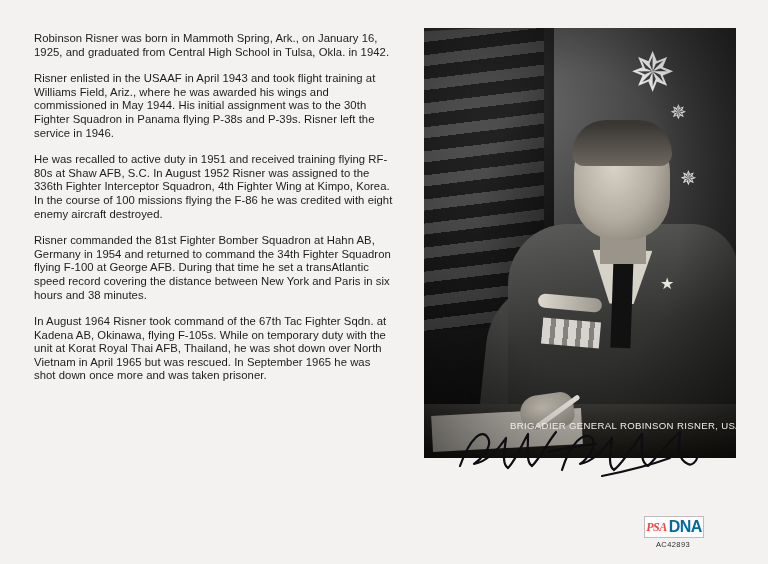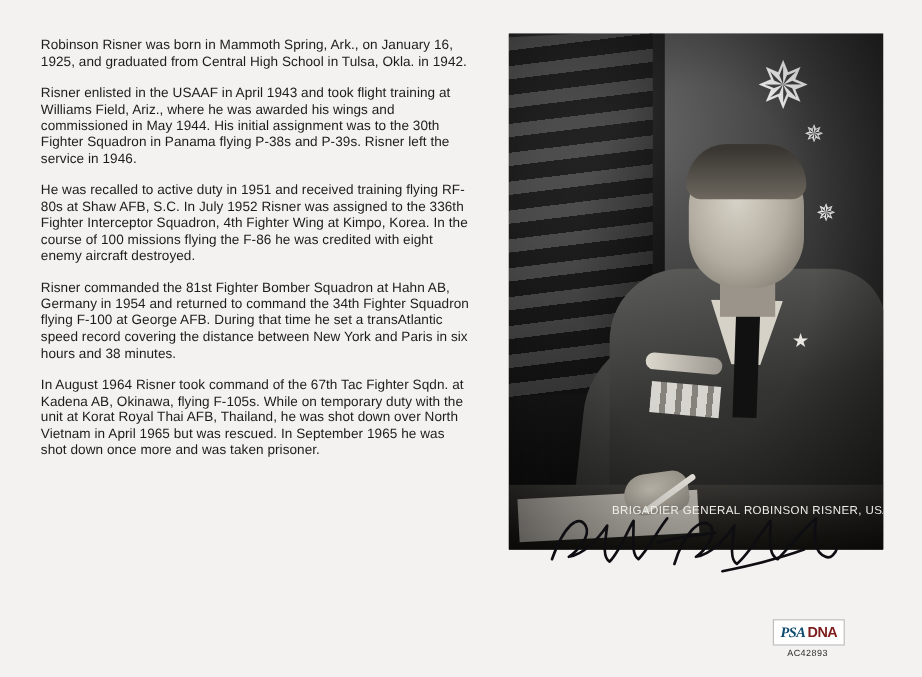--- a/index.html
+++ b/index.html
@@ -265,28 +265,28 @@
     display: flex;
     align-items: center;
     justify-content: center;
     gap: 2px;
   }
   #psa-sticker .psa {
     font-family: "Liberation Serif", serif;
     font-weight: bold;
     font-size: 12px;
     font-style: italic;
-    color: #0c4a6e;
+    color: #ef4444;
     letter-spacing: -0.5px;
   }
   #psa-sticker .dna {
     font-family: "Liberation Sans", sans-serif;
     font-weight: bold;
-    font-size: 12px;
-    color: #7f1d1d;
+    font-size: 16px;
+    color: #0369a1;
     letter-spacing: -0.5px;
   }
   #psa-cert {
     position: absolute;
     left: 644px;
     top: 540px;
     width: 58px;
     text-align: center;
     font-family: "Liberation Sans", sans-serif;
     font-size: 7.5px;
@@ -295,21 +295,21 @@
   }
 </style>
 </head>
 <body>
 
 <div id="page">
 
   <div id="bio-column">
     <p class="para">Robinson Risner was born in Mammoth Spring, Ark., on January 16, 1925, and graduated from Central High School in Tulsa, Okla. in 1942.</p>
     <p class="para">Risner enlisted in the USAAF in April 1943 and took flight training at Williams Field, Ariz., where he was awarded his wings and commissioned in May 1944. His initial assignment was to the 30th Fighter Squadron in Panama flying P-38s and P-39s. Risner left the service in 1946.</p>
-    <p class="para">He was recalled to active duty in 1951 and received training flying RF-80s at Shaw AFB, S.C. In July 1952 Risner was assigned to the 336th Fighter Interceptor Squadron, 4th Fighter Wing at Kimpo, Korea. In the course of 100 missions flying the F-86 he was credited with eight enemy aircraft destroyed.</p>
+    <p class="para">He was recalled to active duty in 1951 and received training flying RF-80s at Shaw AFB, S.C. In August 1952 Risner was assigned to the 336th Fighter Interceptor Squadron, 4th Fighter Wing at Kimpo, Korea. In the course of 100 missions flying the F-86 he was credited with eight enemy aircraft destroyed.</p>
     <p class="para">Risner commanded the 81st Fighter Bomber Squadron at Hahn AB, Germany in 1954 and returned to command the 34th Fighter Squadron flying F-100 at George AFB. During that time he set a transAtlantic speed record covering the distance between New York and Paris in six hours and 38 minutes.</p>
     <p class="para">In August 1964 Risner took command of the 67th Tac Fighter Sqdn. at Kadena AB, Okinawa, flying F-105s. While on temporary duty with the unit at Korat Royal Thai AFB, Thailand, he was shot down over North Vietnam in April 1965 but was rescued. In September 1965 he was shot down once more and was taken prisoner.</p>
   </div>
 
   <div id="photo-block">
     <div id="photo">
       <div class="ph-bg"></div>
       <div class="flag"></div>
       <div class="flag-shade"></div>
 

